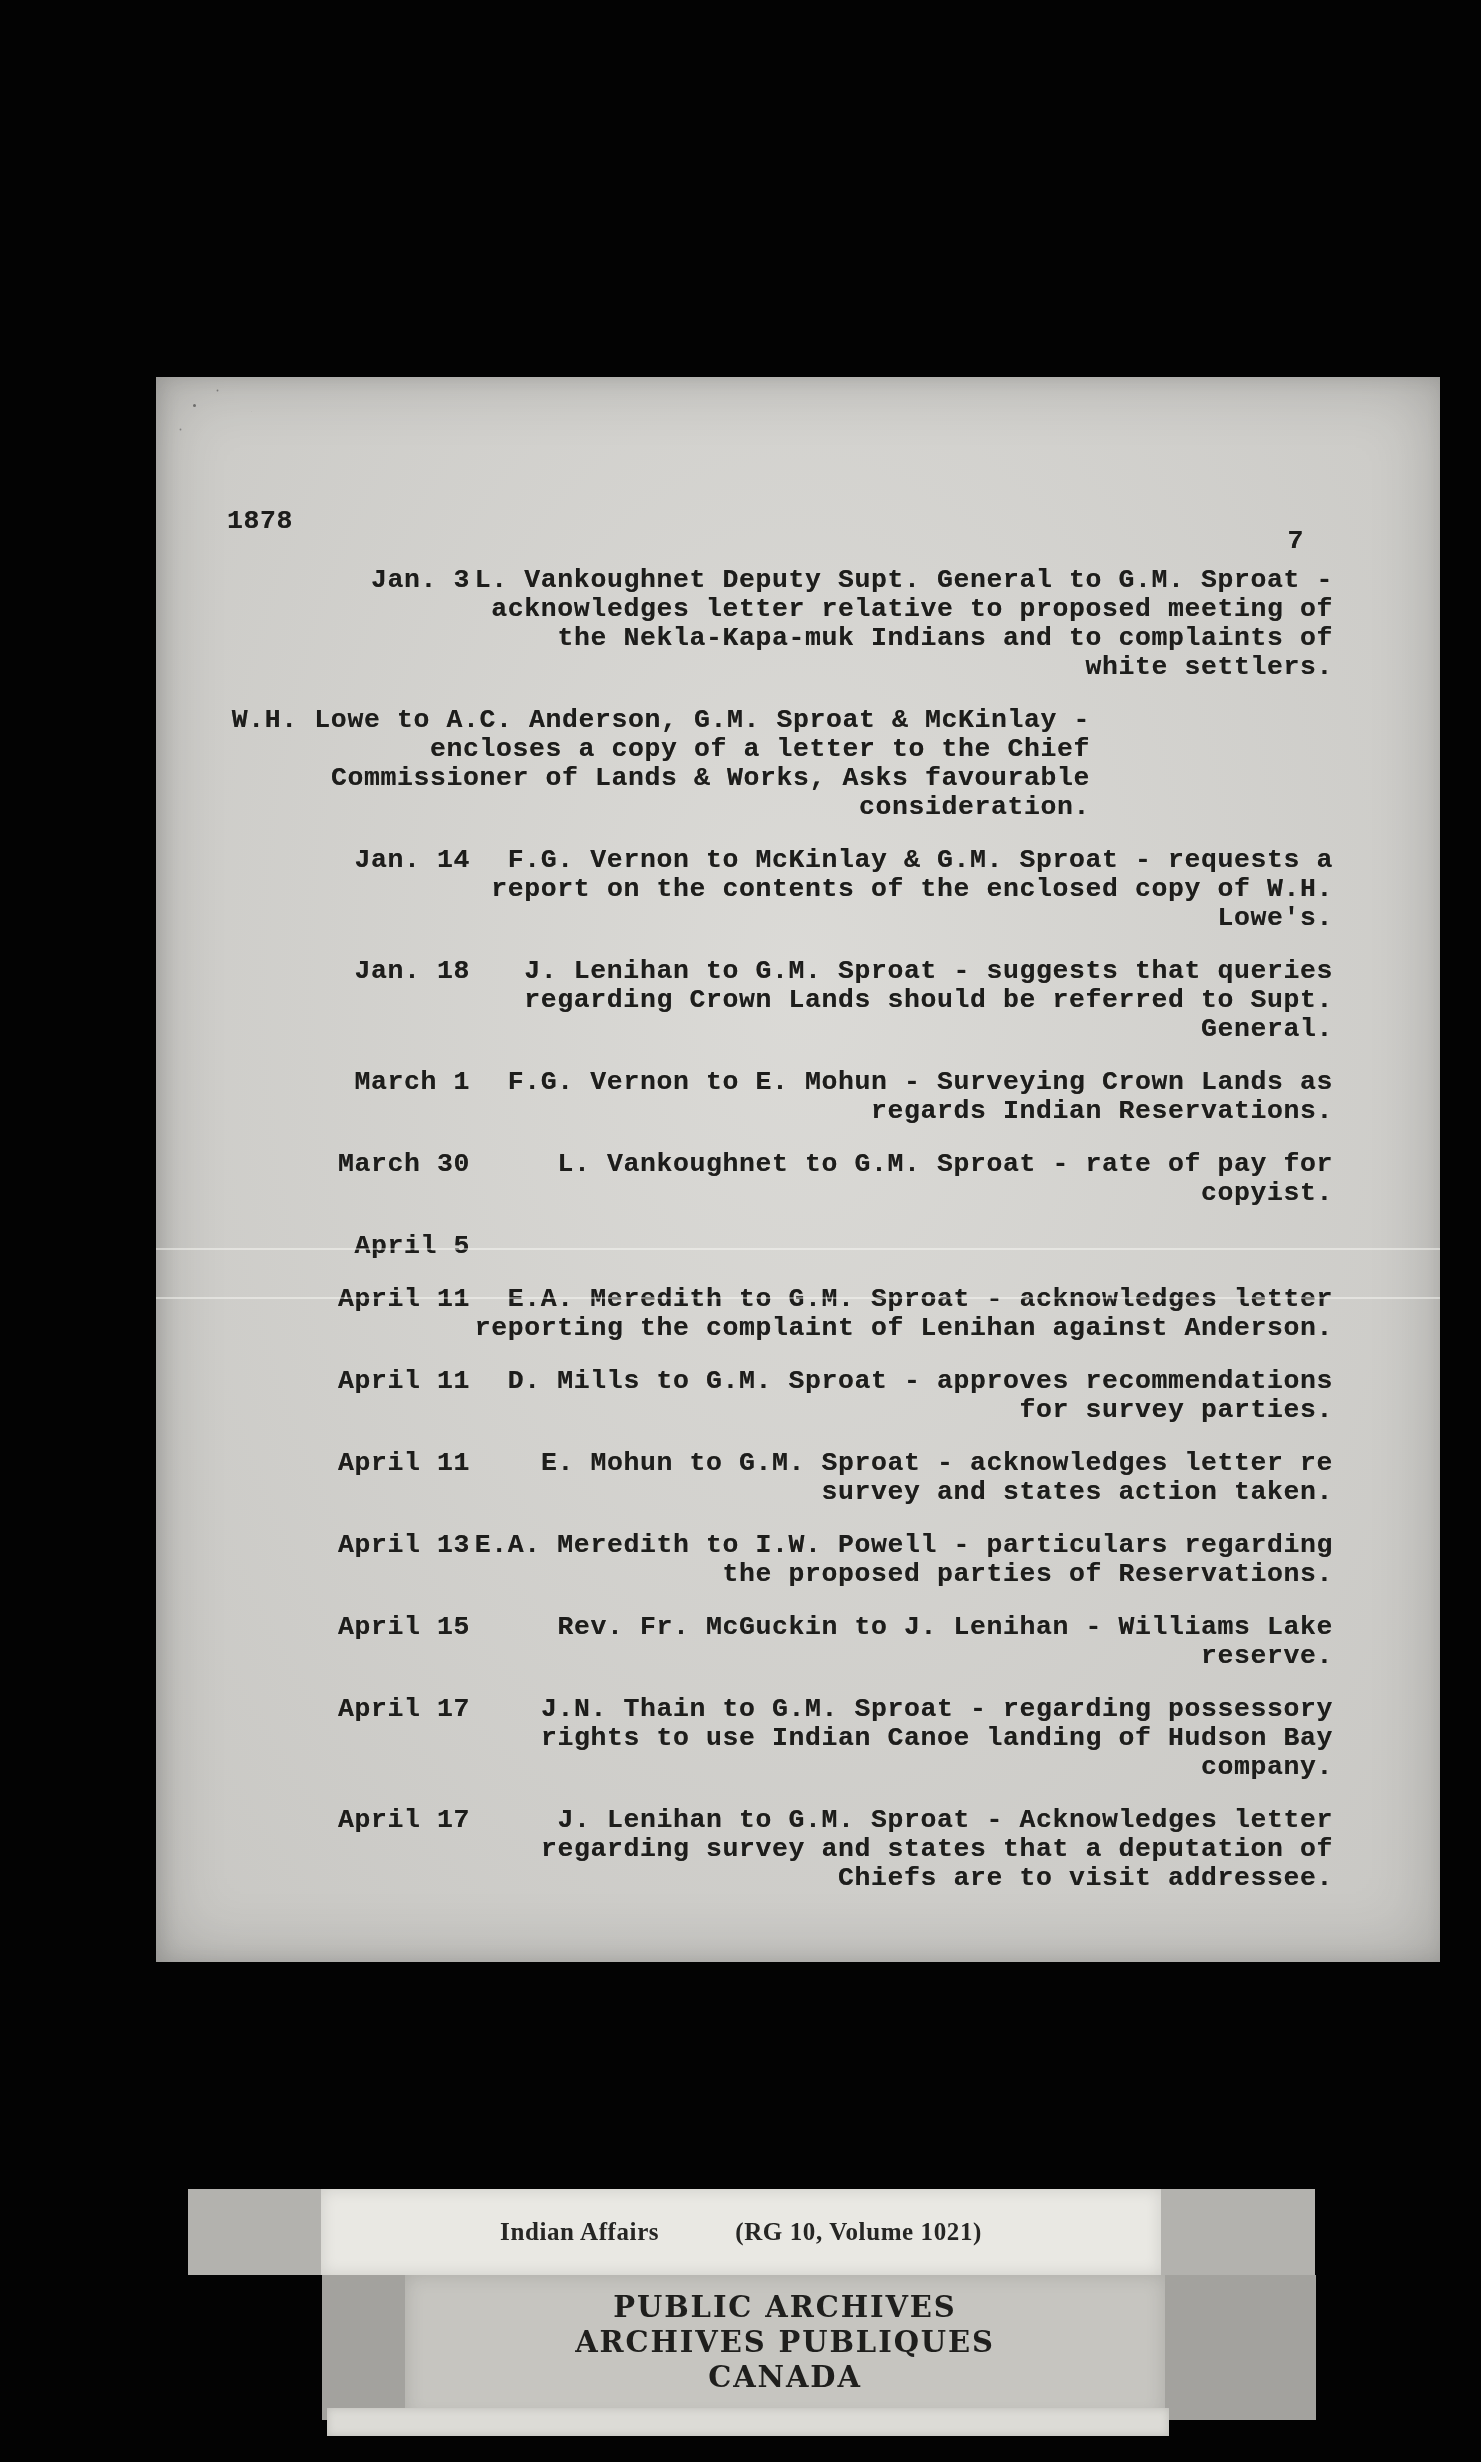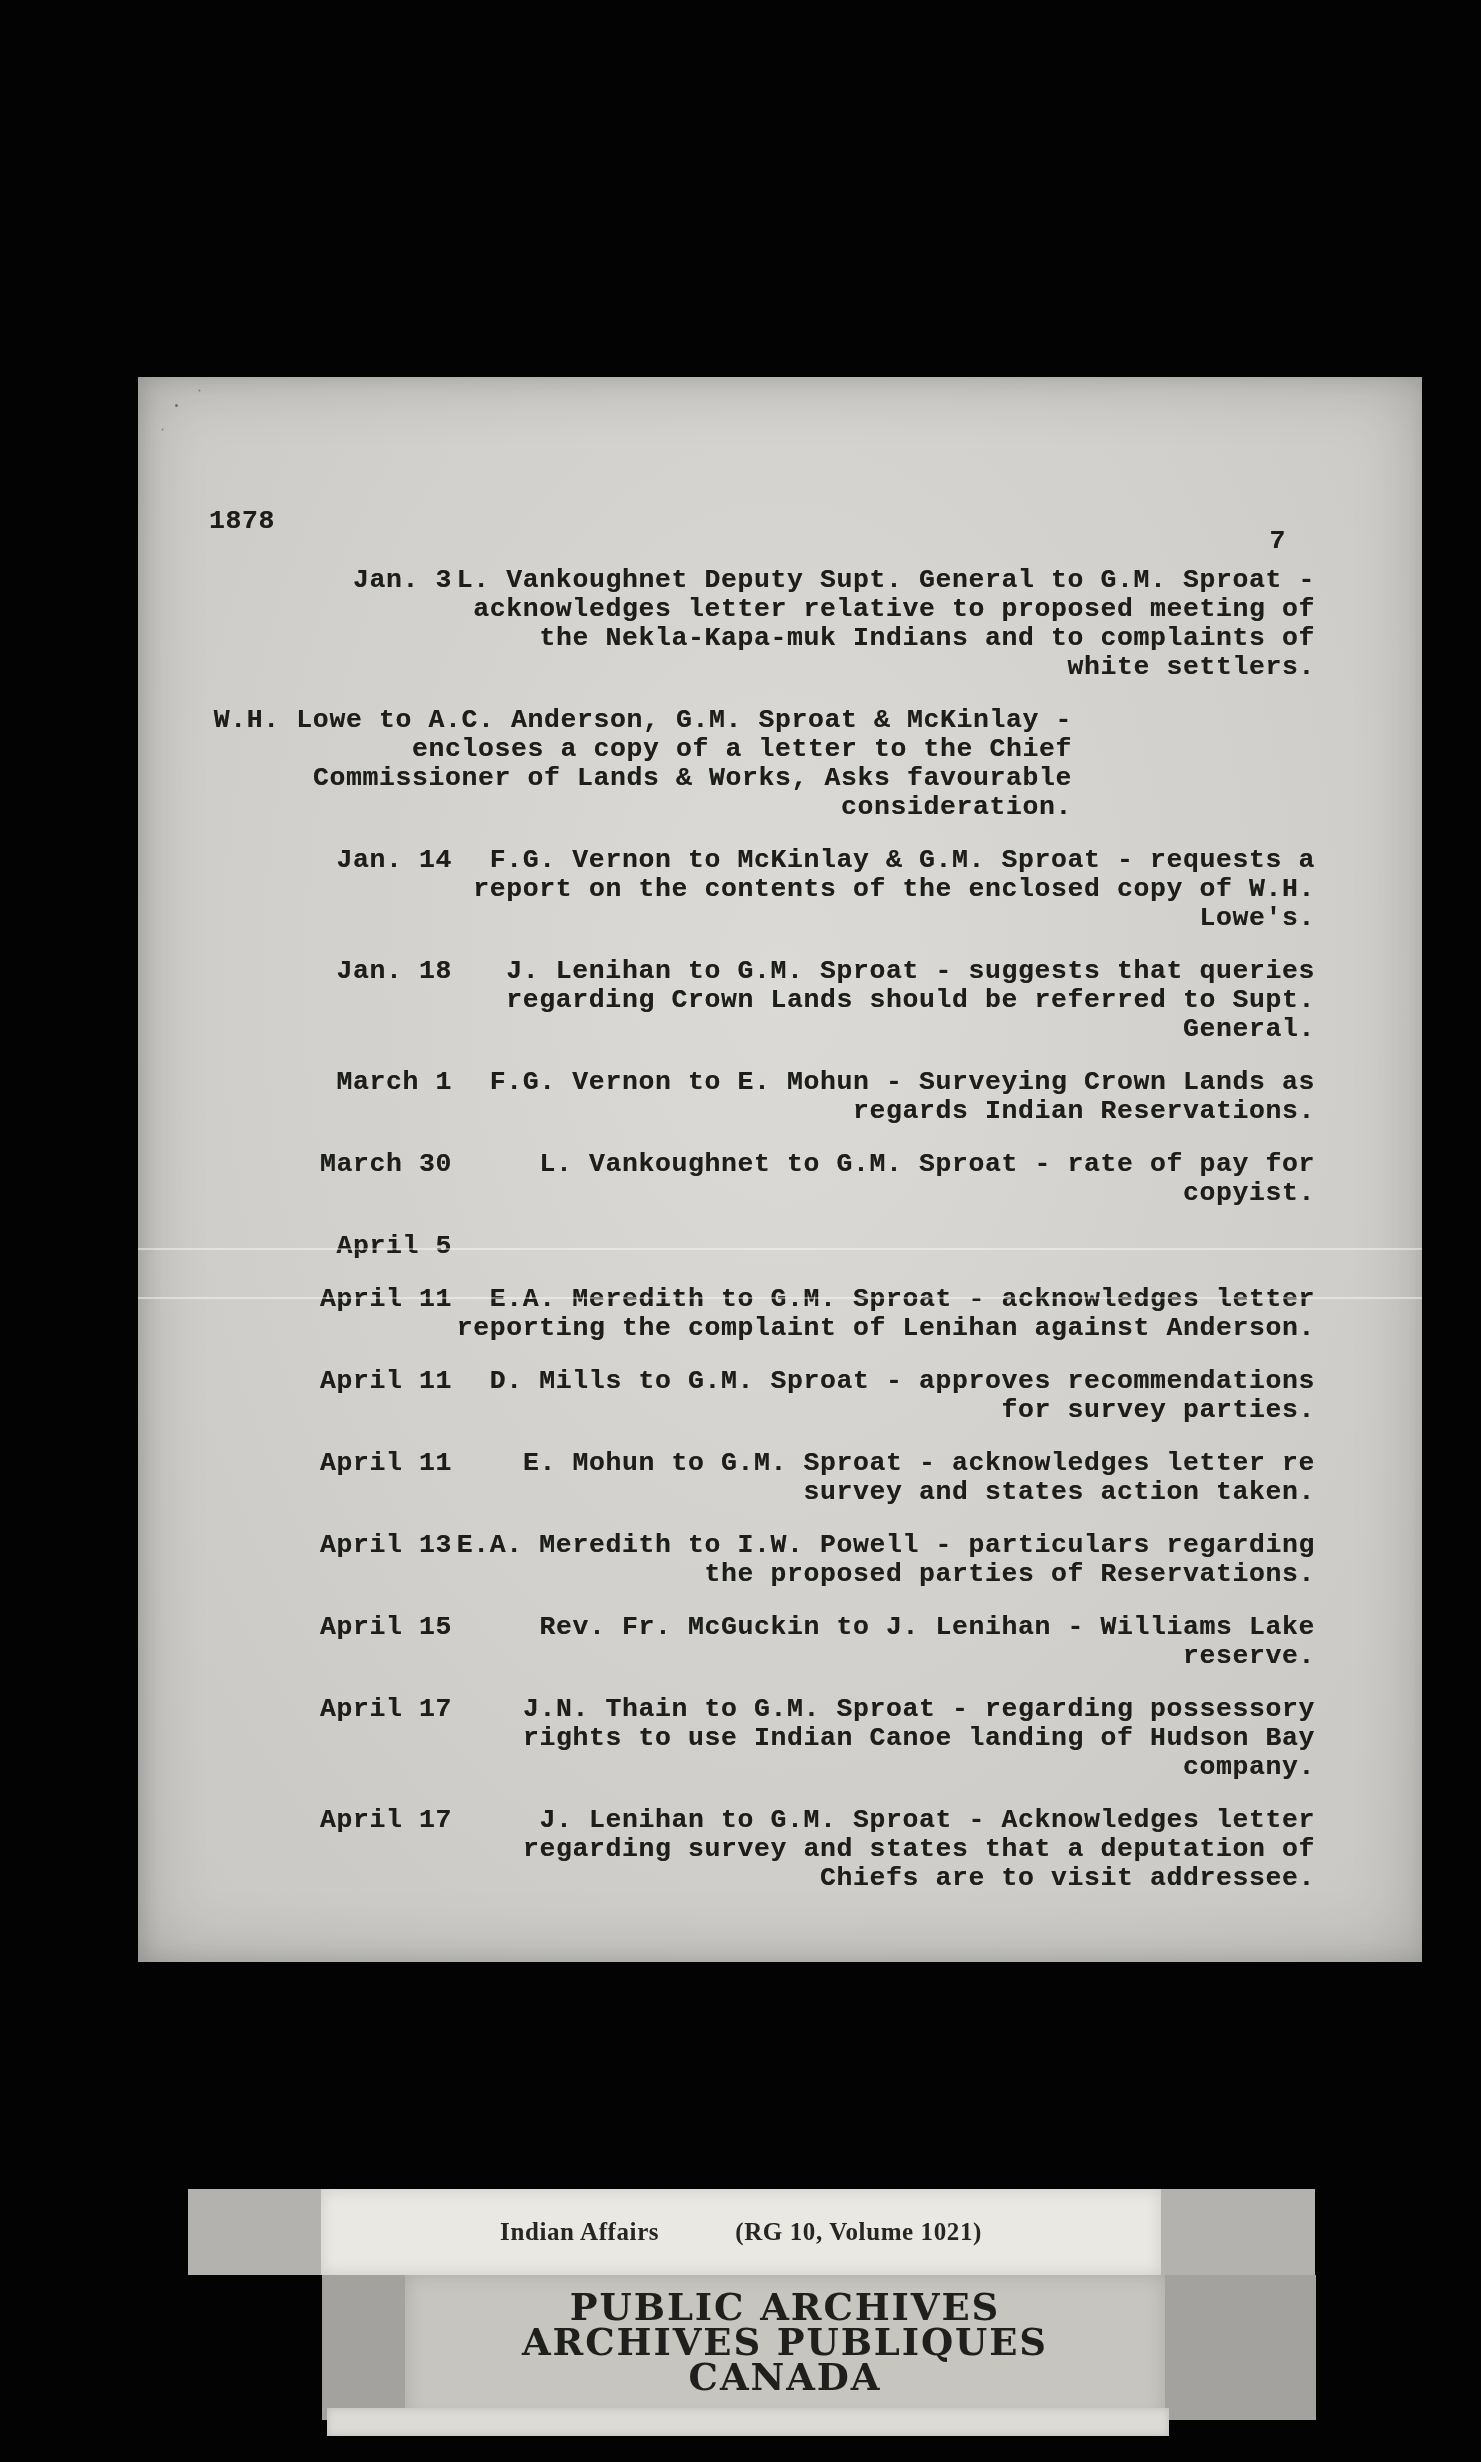--- a/index.html
+++ b/index.html
@@ -12,21 +12,21 @@
     width: 1481px;
     height: 2462px;
     background: #030303;
     overflow: hidden;
     font-family: "Liberation Mono", "DejaVu Sans Mono", monospace;
   }
 
   
   .page {
     position: absolute;
-    left: 138px;
+    left: 156px;
     top: 377px;
     width: 1284px;
     height: 1585px;
     box-sizing: border-box;
     padding: 130px 60px 0 71px;
     background:
       radial-gradient(ellipse at 50% 38%, rgba(255,255,255,0.10) 0%, rgba(0,0,0,0.07) 100%),
       #d7d6d2;
     box-shadow: inset 0 0 70px rgba(0,0,0,0.20), inset 5px 0 19px rgba(0,0,0,0.12);
     color: #1d1d1b;
@@ -131,21 +131,21 @@
     left: 83px;
     top: 0;
     width: 760px;
     height: 145px;
     background: #c6c5c0;
     box-sizing: border-box;
     padding-top: 15px;
     text-align: center;
     font-family: "DejaVu Serif", "Liberation Serif", serif;
     font-weight: 700;
-    font-size: 37px;
+    font-size: 29px;
     line-height: 35px;
     letter-spacing: 1.9px;
     color: #1f1f1d;
     box-shadow: inset 0 0 19px rgba(0,0,0,0.14);
   }
 
   .thin-bar {
     position: absolute;
     top: 2408px;
     left: 327px;

